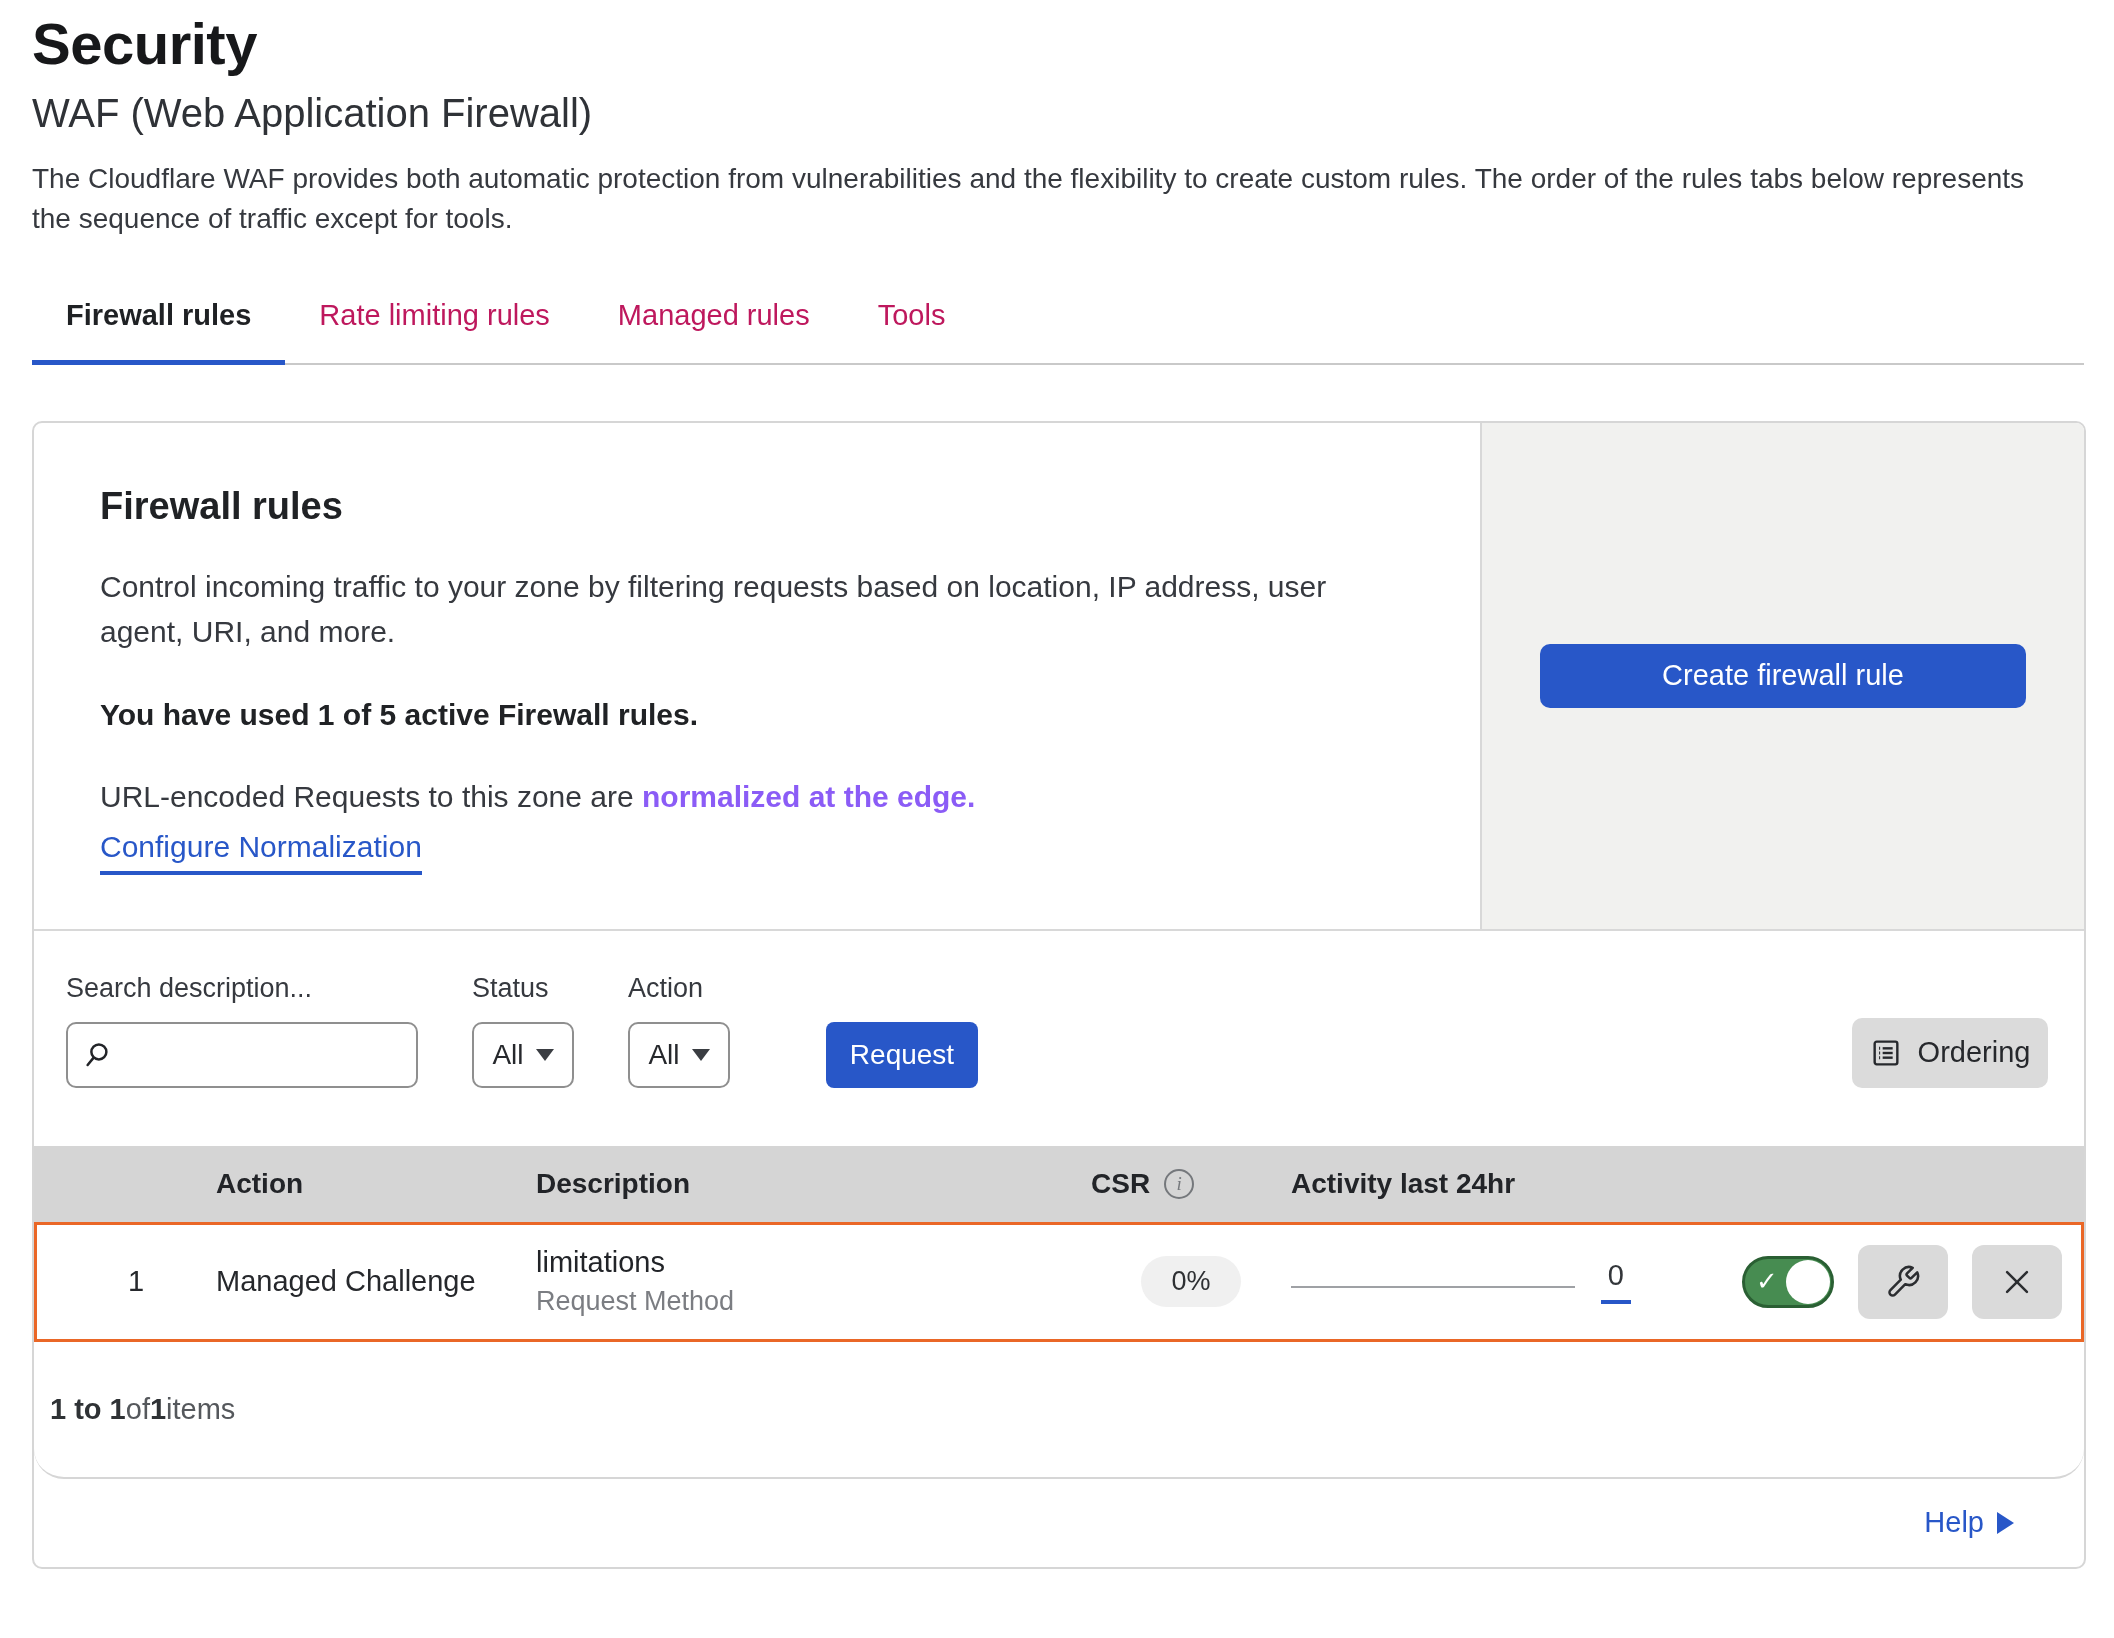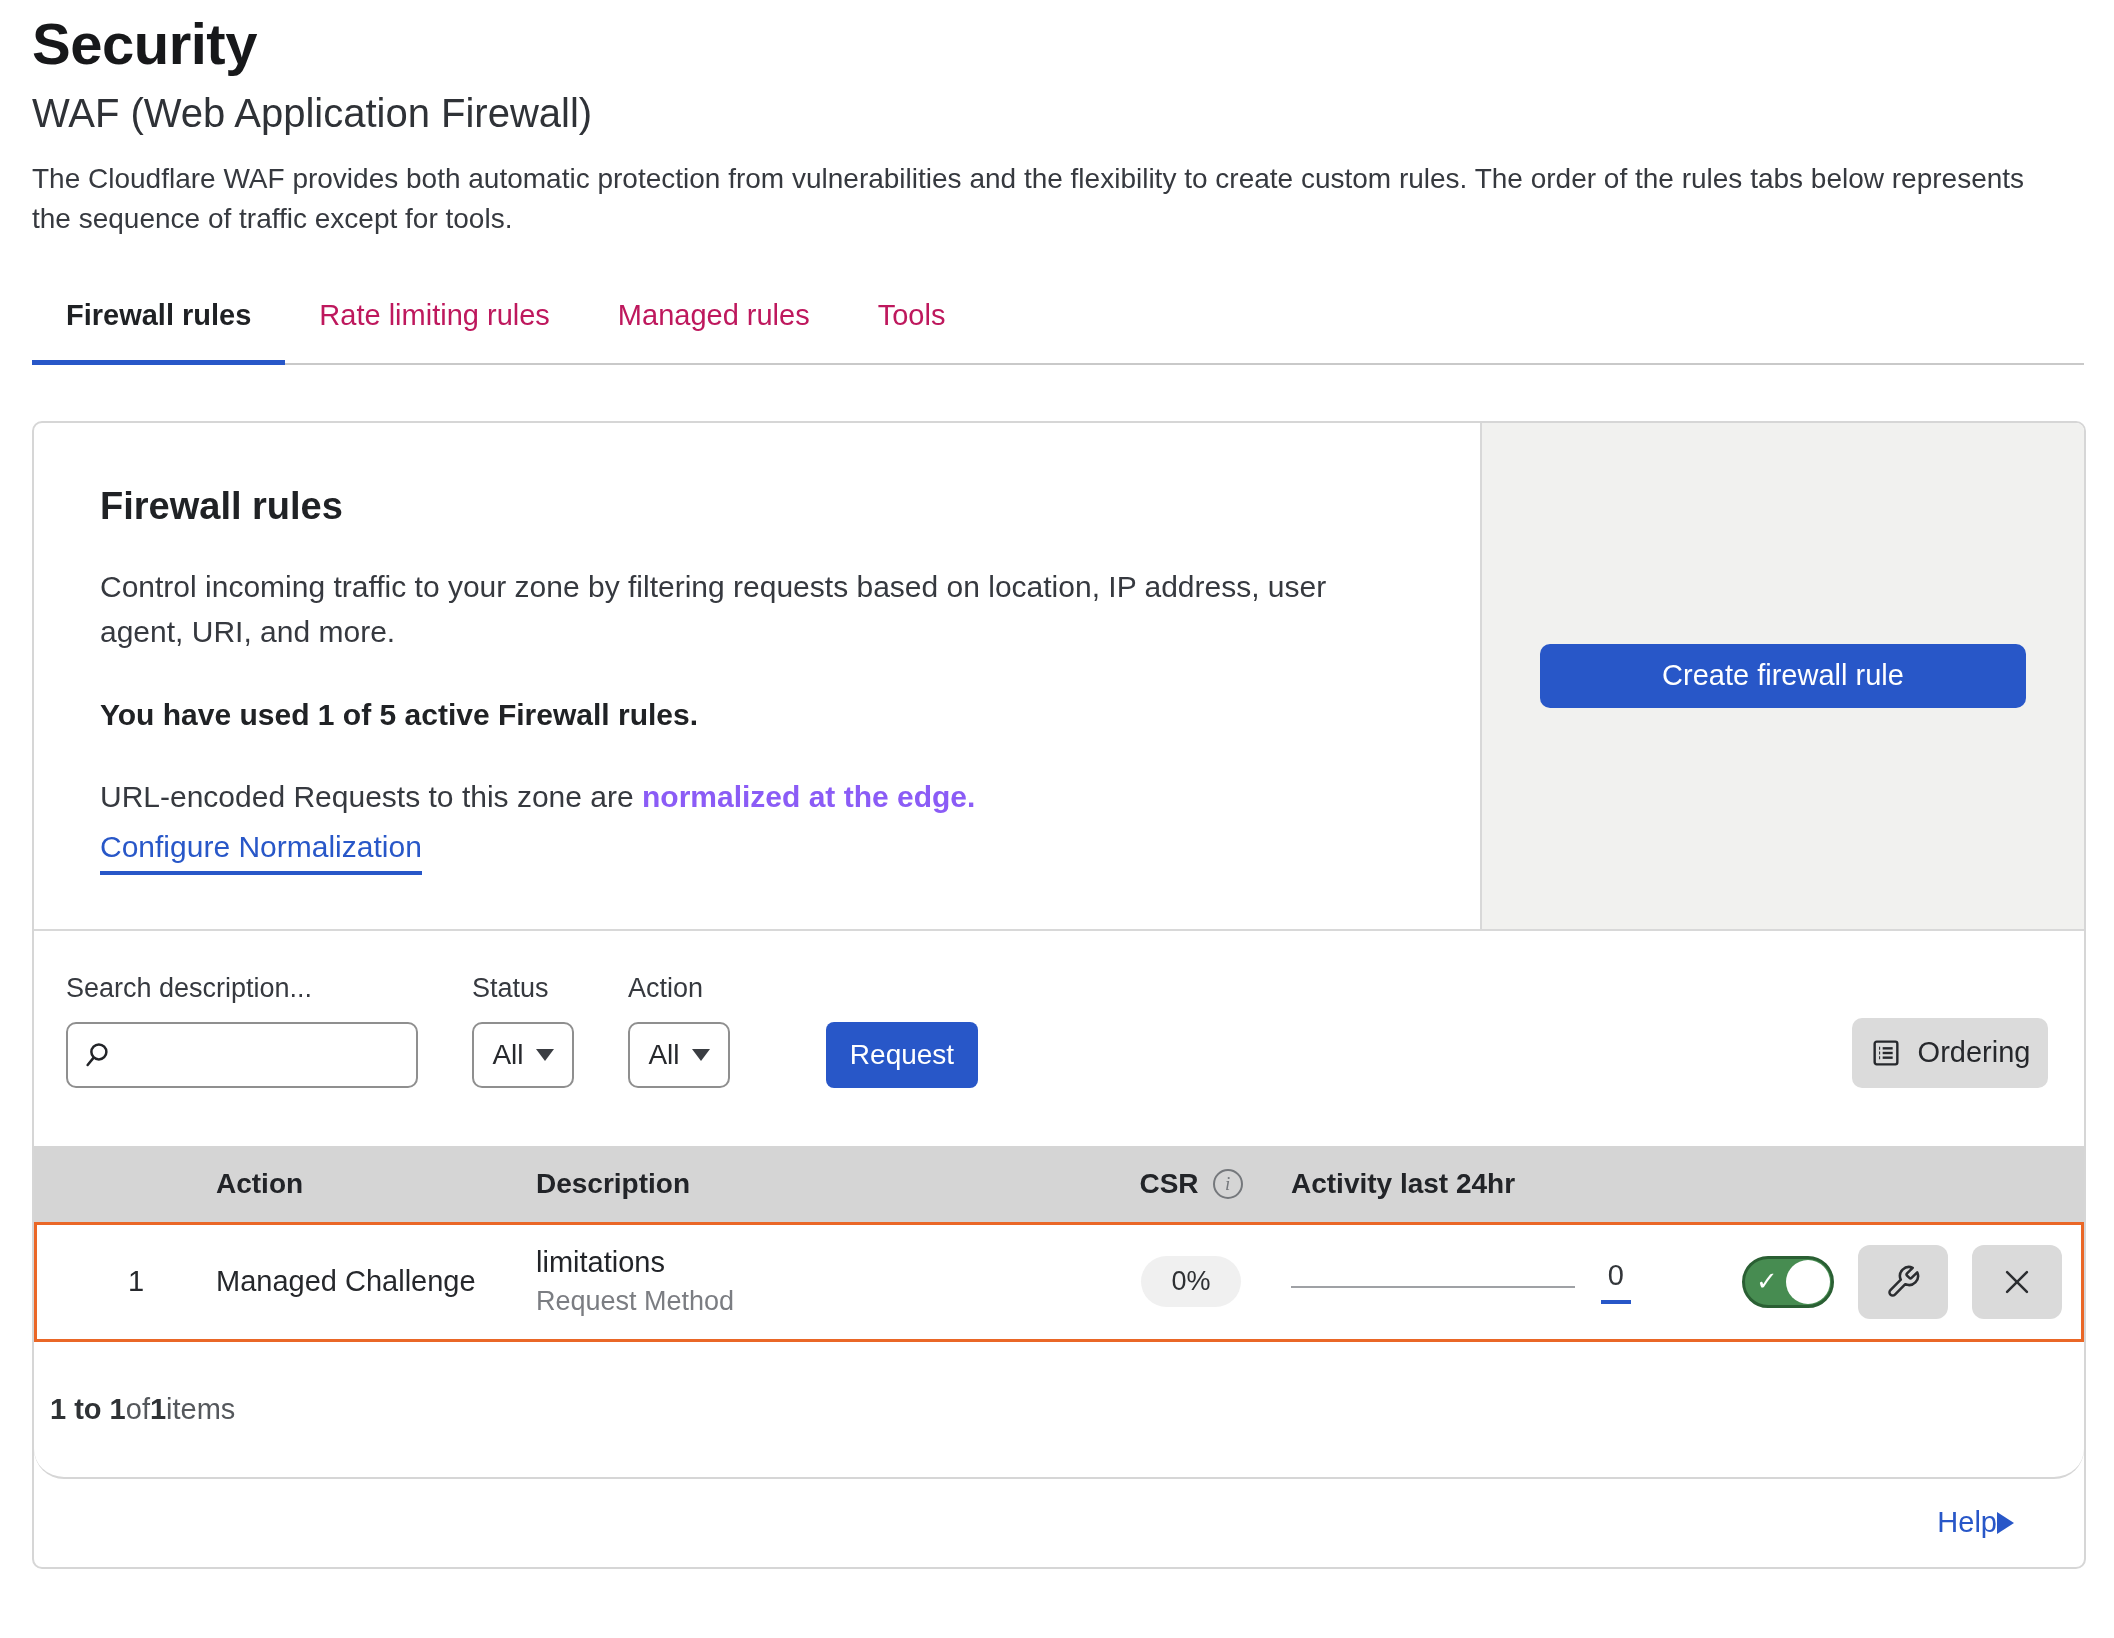--- a/index.html
+++ b/index.html
@@ -107,21 +107,21 @@
   
   .grid-cols {
     display: grid;
     grid-template-columns: 160px 320px 555px 200px 440px 1fr;
     align-items: center;
   }
   .thead {
     background: #d5d5d5; height: 76px; padding: 0 22px;
     font-size: 28px; font-weight: 700; color: #222428;
   }
-  .th-csr { display: flex; align-items: center; justify-content: center; gap: 14px; }
+  .th-csr { display: flex; align-items: center; justify-content: flex-start; gap: 14px; }
   .info-badge {
     width: 30px; height: 30px; border: 2px solid #75787c; border-radius: 50%;
     color: #75787c; font-size: 19px; font-weight: 400;
     font-family: "Liberation Serif", serif; font-style: italic;
     display: inline-flex; align-items: center; justify-content: center; cursor: pointer;
   }
   .rule-row {
     border: 3px solid #ea6727; background: #fff;
     padding: 0 19px; height: 120px;
   }
@@ -163,21 +163,21 @@
   .table-footer {
     height: 137px; display: flex; align-items: center; padding-left: 16px;
     font-size: 29px; color: #55585c; border-bottom: 2px solid #d6d6d6; border-radius: 30px;
   }
   .table-footer b { color: #2f3235; }
   .help-bar {
     height: 88px; display: flex; align-items: center; justify-content: flex-end;
     padding-right: 70px;
   }
   .help-link {
-    display: flex; align-items: center; gap: 0;
+    display: flex; align-items: center; gap: 13px;
     color: #2857c8; font-size: 29px; cursor: pointer; text-decoration: none; justify-content: center;
   }
   .arrow-right {
     width: 0; height: 0;
     border-top: 11px solid transparent; border-bottom: 11px solid transparent;
     border-left: 17px solid #2857c8;
   }
   svg { display: block; }
 </style>
 </head>

